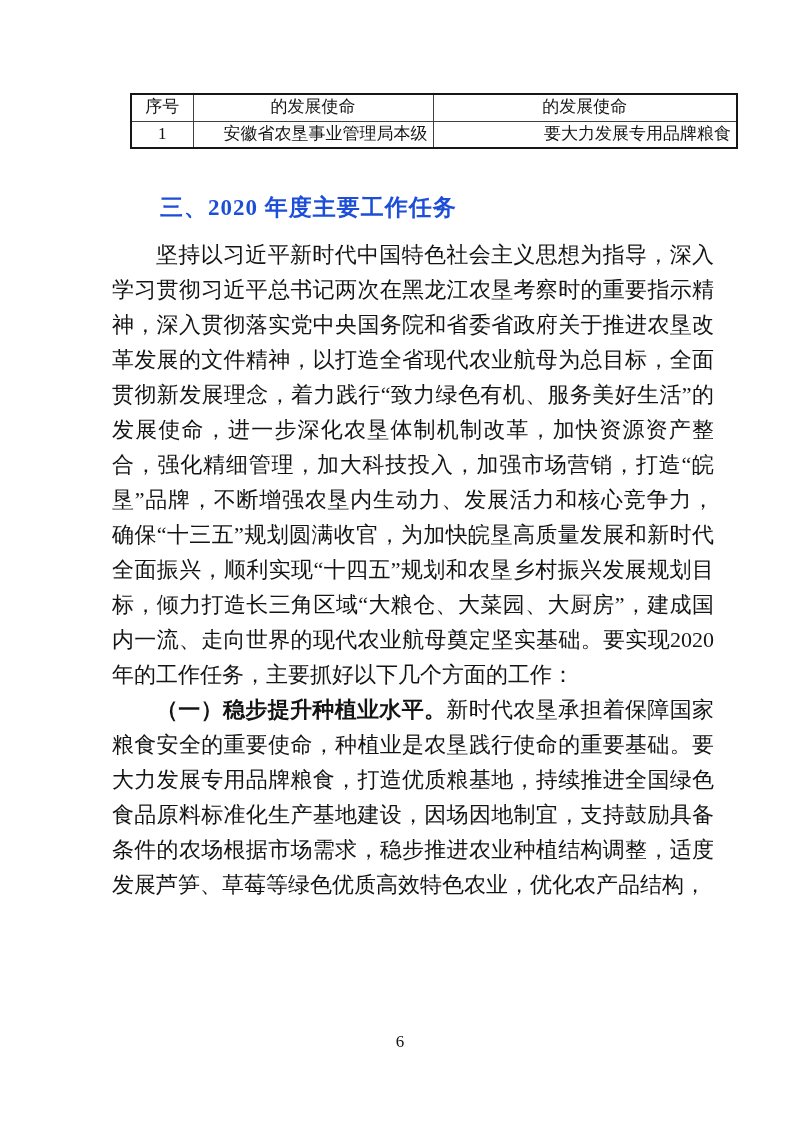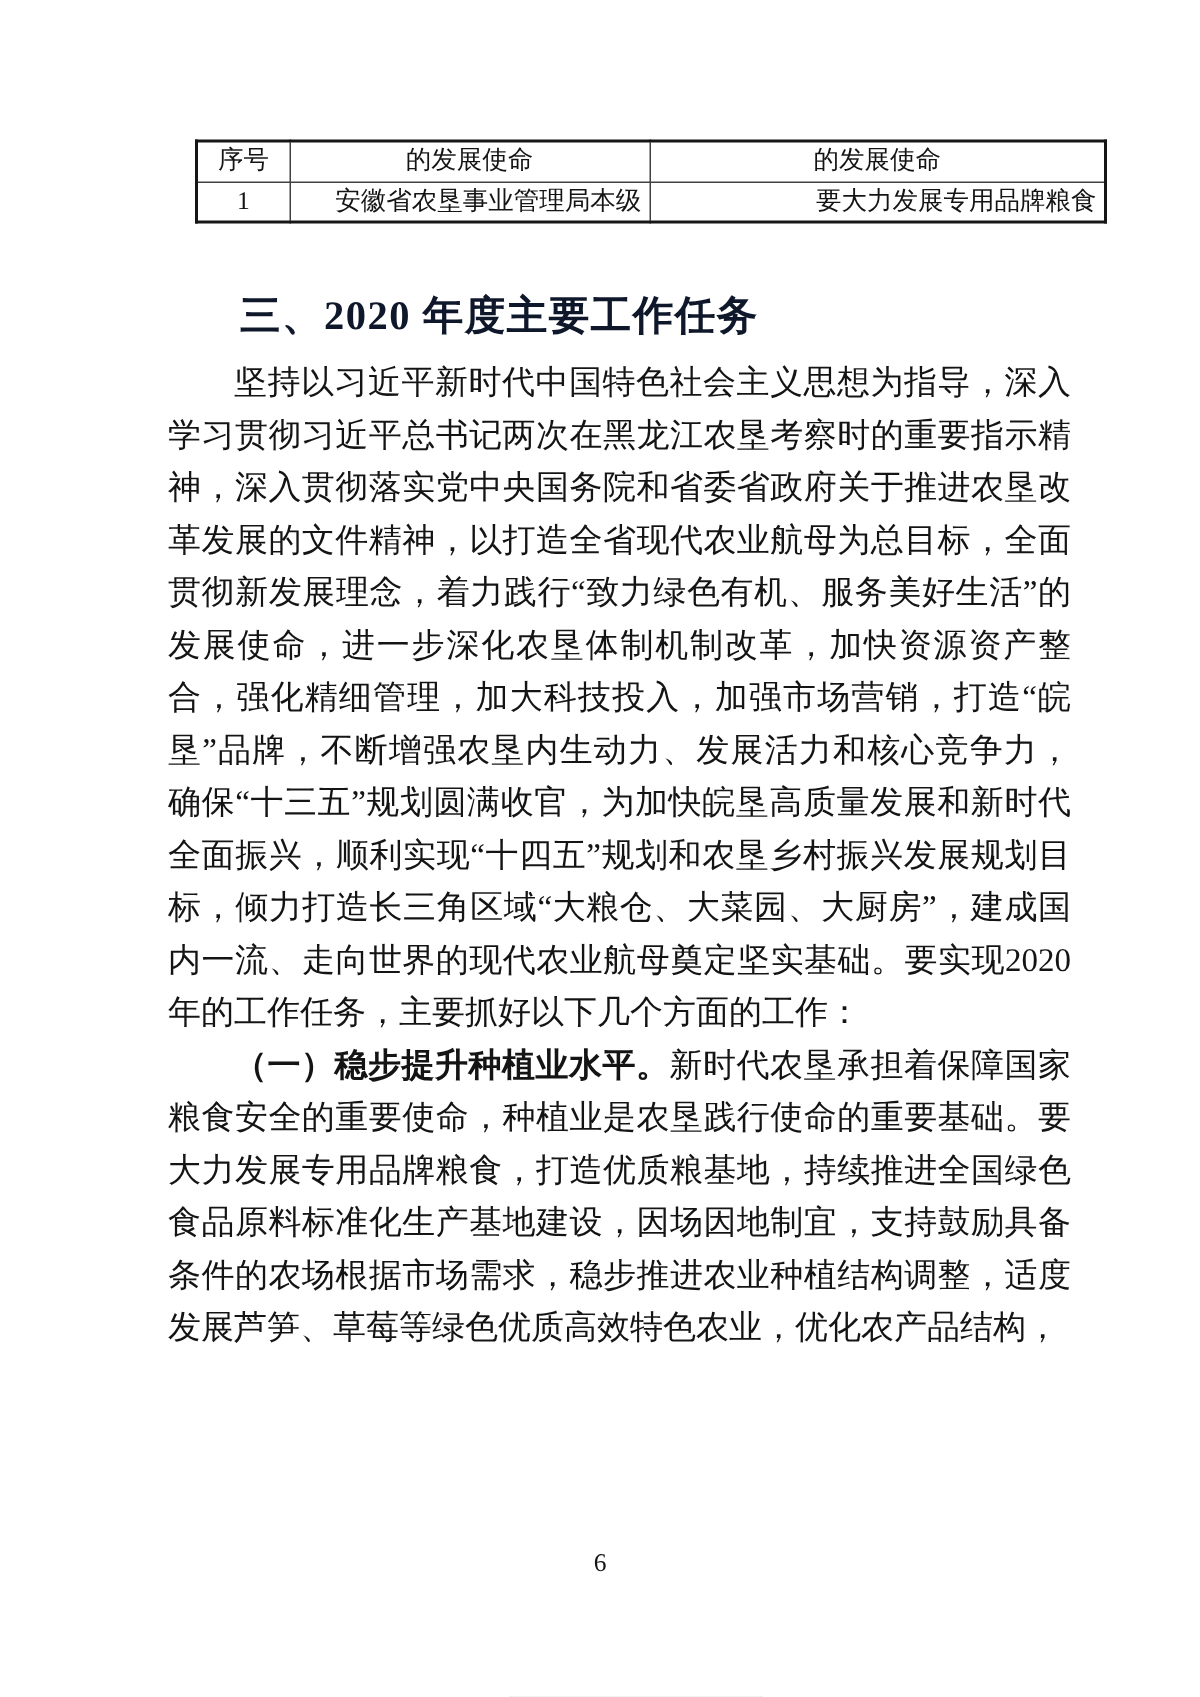--- a/index.html
+++ b/index.html
@@ -37,24 +37,24 @@
   .unit-table { border: 2px solid #161616; }
   .unit-table .center { text-align: center; }
   .unit-table .left   { text-align: right; }
   
   .section-heading {
     position: absolute;
     left: 113px;
     top: 192px;
     width: 610px;
     padding-left: 47px;
-    font-size: 27px;
+    font-size: 23px;
     font-weight: bold;
     letter-spacing: 1px;
-    color: #0f172a;
+    color: #1d4ed8;
   }
   
   .body-text {
     position: absolute;
     left: 112px;
     top: 237px;
     width: 602px;
     font-size: 22px;
     line-height: 35px;
     text-align: justify;

